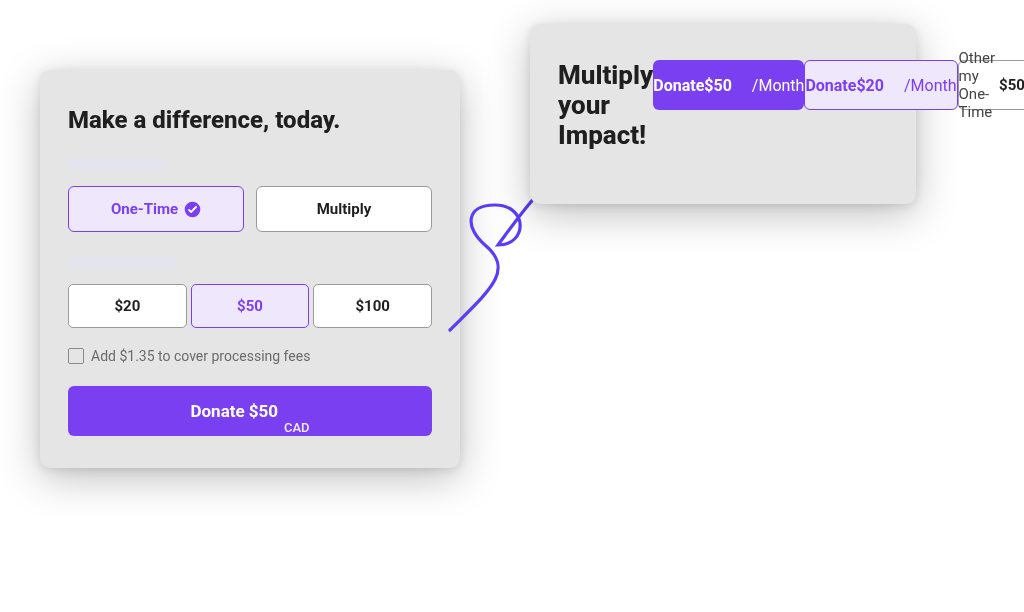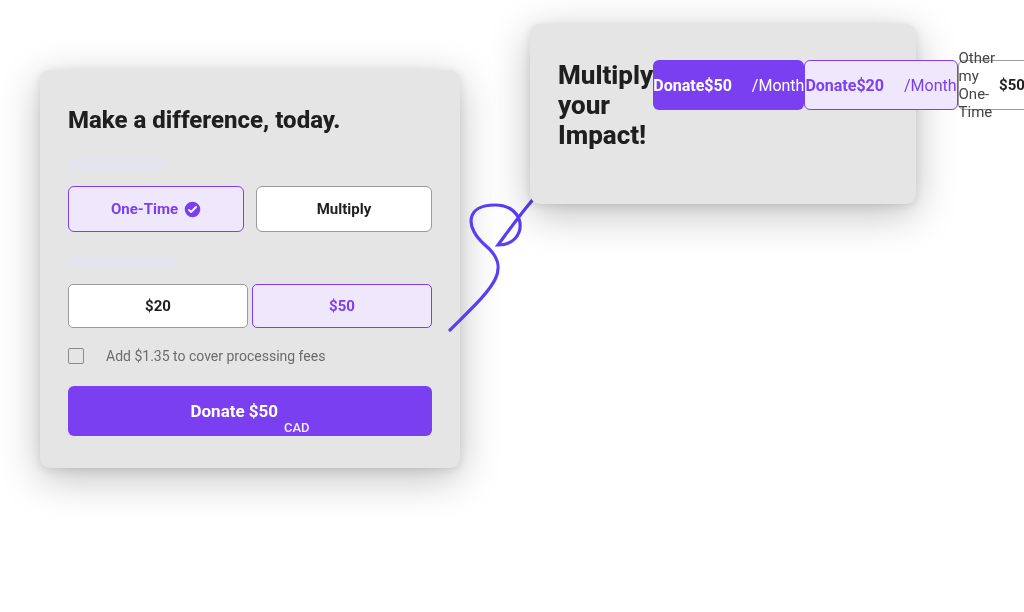--- a/index.html
+++ b/index.html
@@ -64,21 +64,21 @@
     height: 44px;
     border-radius: 5px;
     display:flex; align-items:center; justify-content:center;
     font-size: 15px; font-weight: 700;
     cursor: pointer;
   }
   .amount-btn.normal { border:1.6px solid #9a9a9a; color:#1f1f1f; background:#fff; }
   .amount-btn.selected { border:1.6px solid #7b3ff2; color:#7b3ff2; background:#efe7fc; }
 
   .fee-row {
-    display:flex; align-items:center; gap:22px;
+    display:flex; align-items:center; gap:7px;
     color:#6b6b6b; font-size:14px;
     margin-bottom: 22px;
   }
   .checkbox {
     width:16px; height:16px; border:1.6px solid #8a8a8a; border-radius:2px;
     cursor:pointer; flex-shrink:0;
   }
 
   .primary-btn {
     width:100%; height:50px;
@@ -142,20 +142,21 @@
     <div class="freq-btn unselected">
       <span>Multiply</span>
     </div>
   </div>
 
   <div class="skeleton skel-med"></div>
 
   <div class="amount-row">
     <div class="amount-btn normal">$20</div>
     <div class="amount-btn selected">$50</div>
+    <div class="amount-btn normal">$100</div>
   </div>
 
   <div class="fee-row">
     <div class="checkbox"></div>
     <span>Add $1.35 to cover processing fees</span>
   </div>
 
   <div class="primary-btn">
     <span>Donate </span>
     <span>$50</span>

